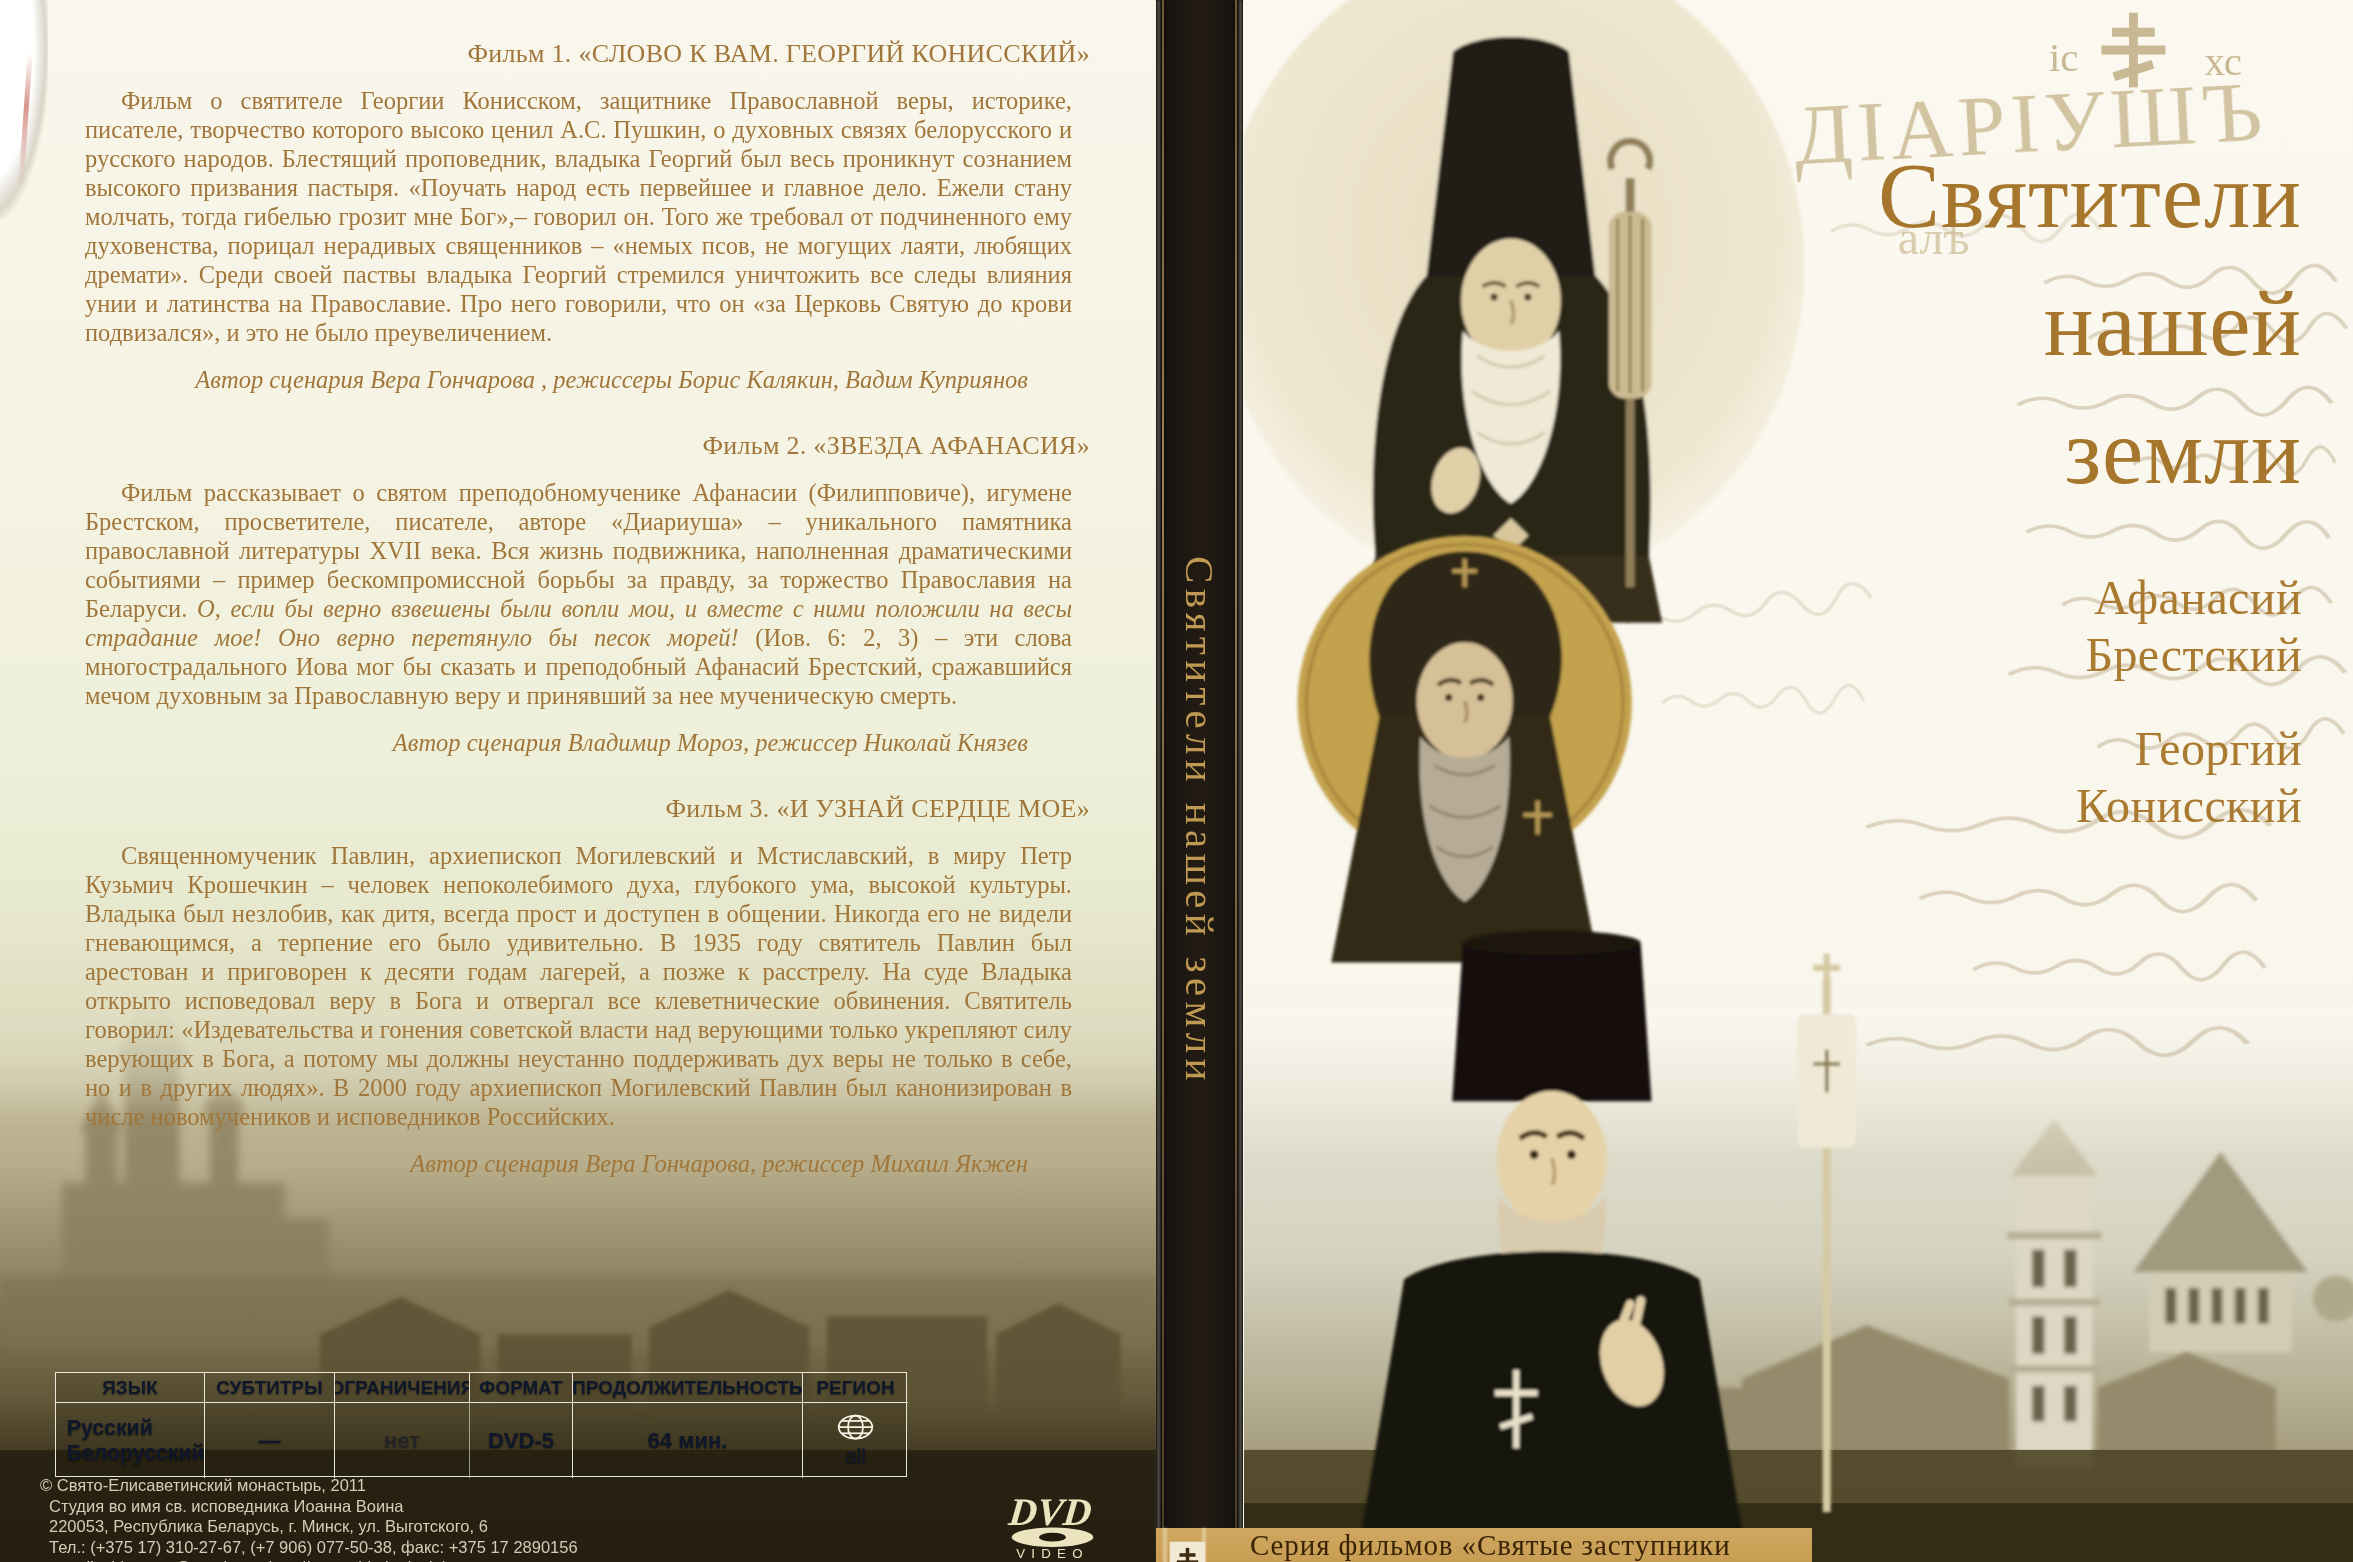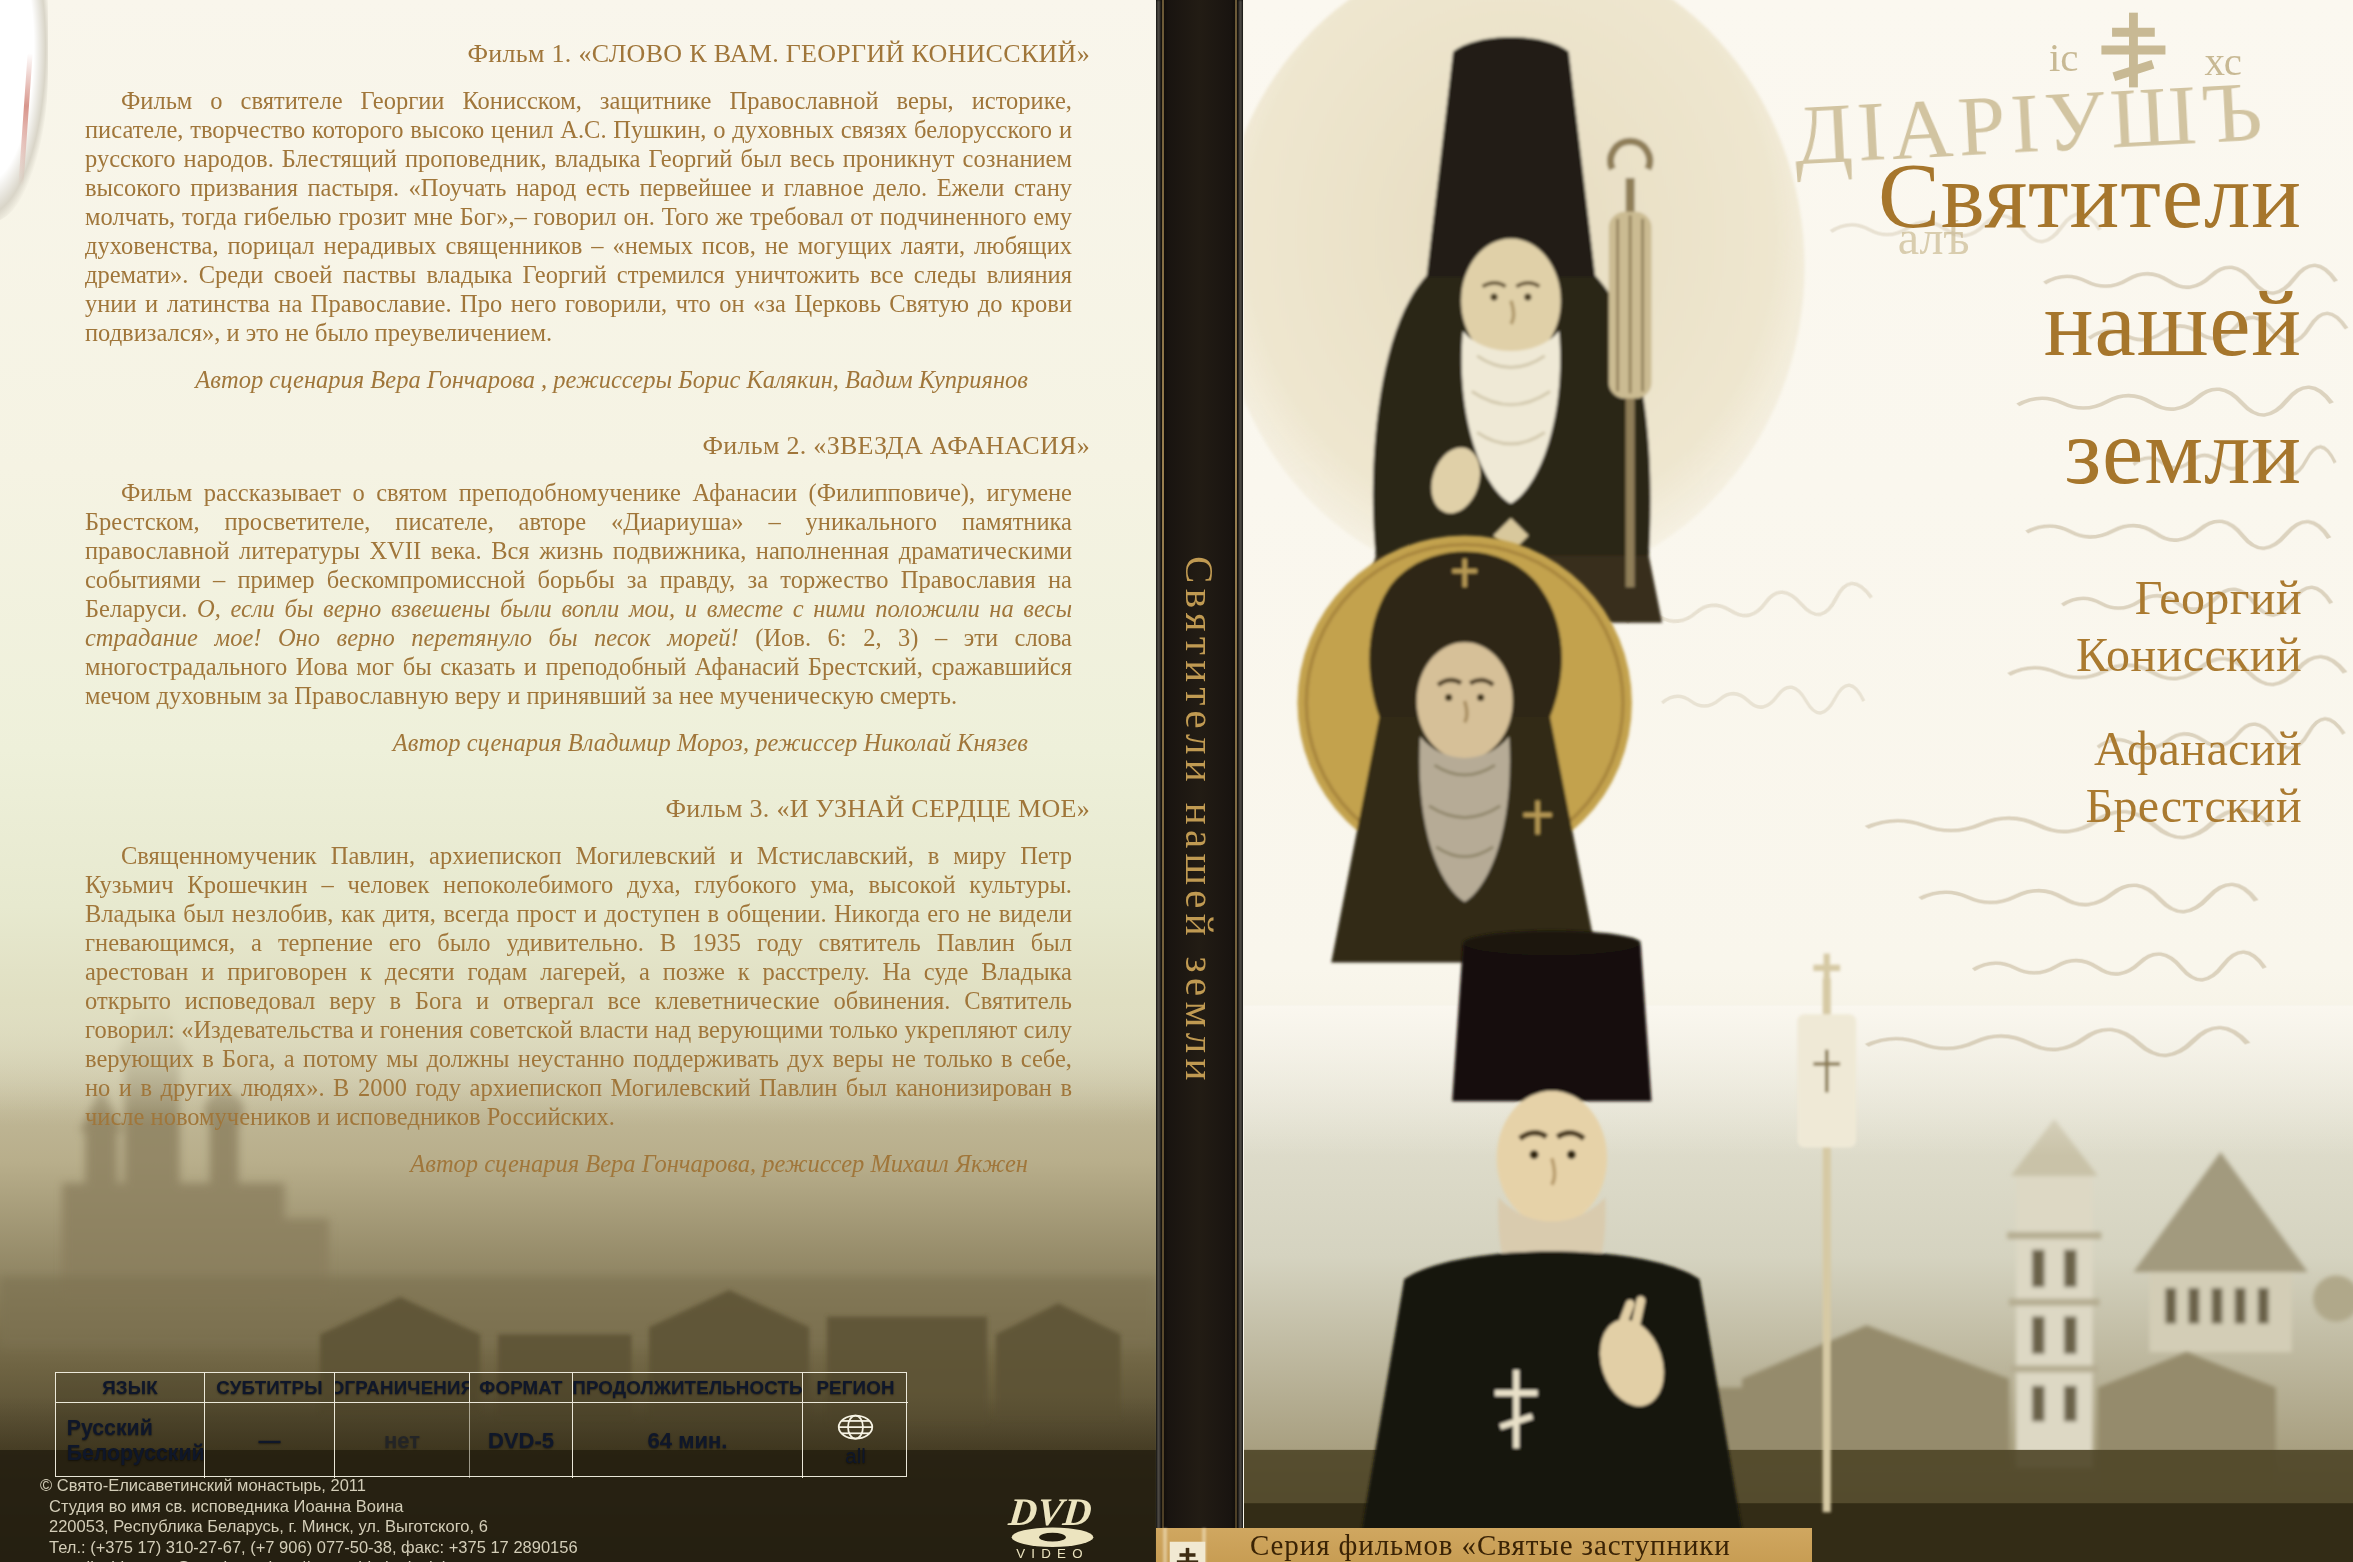--- a/index.html
+++ b/index.html
@@ -418,24 +418,24 @@
         <line x1="655" y1="1180" x2="655" y2="1228"></line>
           <line x1="640" y1="1196" x2="670" y2="1196"></line>
       </g>
     </g>
   </svg>
 
   <div id="front-title" class="abs">Святители
 нашей
 земли</div>
   <div id="front-names" class="abs">
+    <div class="name-item">Афанасий
+Брестский</div>
     <div class="name-item">Георгий
 Конисский</div>
-    <div class="name-item">Афанасий
-Брестский</div>
   </div>
 
   <div id="spine" class="abs">
     <div class="spine-stripe" style="left:6.2px"></div>
     <div class="spine-stripe" style="right:6.2px"></div>
     <div class="spine-glare" style="left:0.9px"></div>
     <div class="spine-glare" style="right:0.9px"></div>
     <div id="spine-title">Святители нашей земли</div>
   </div>
 

